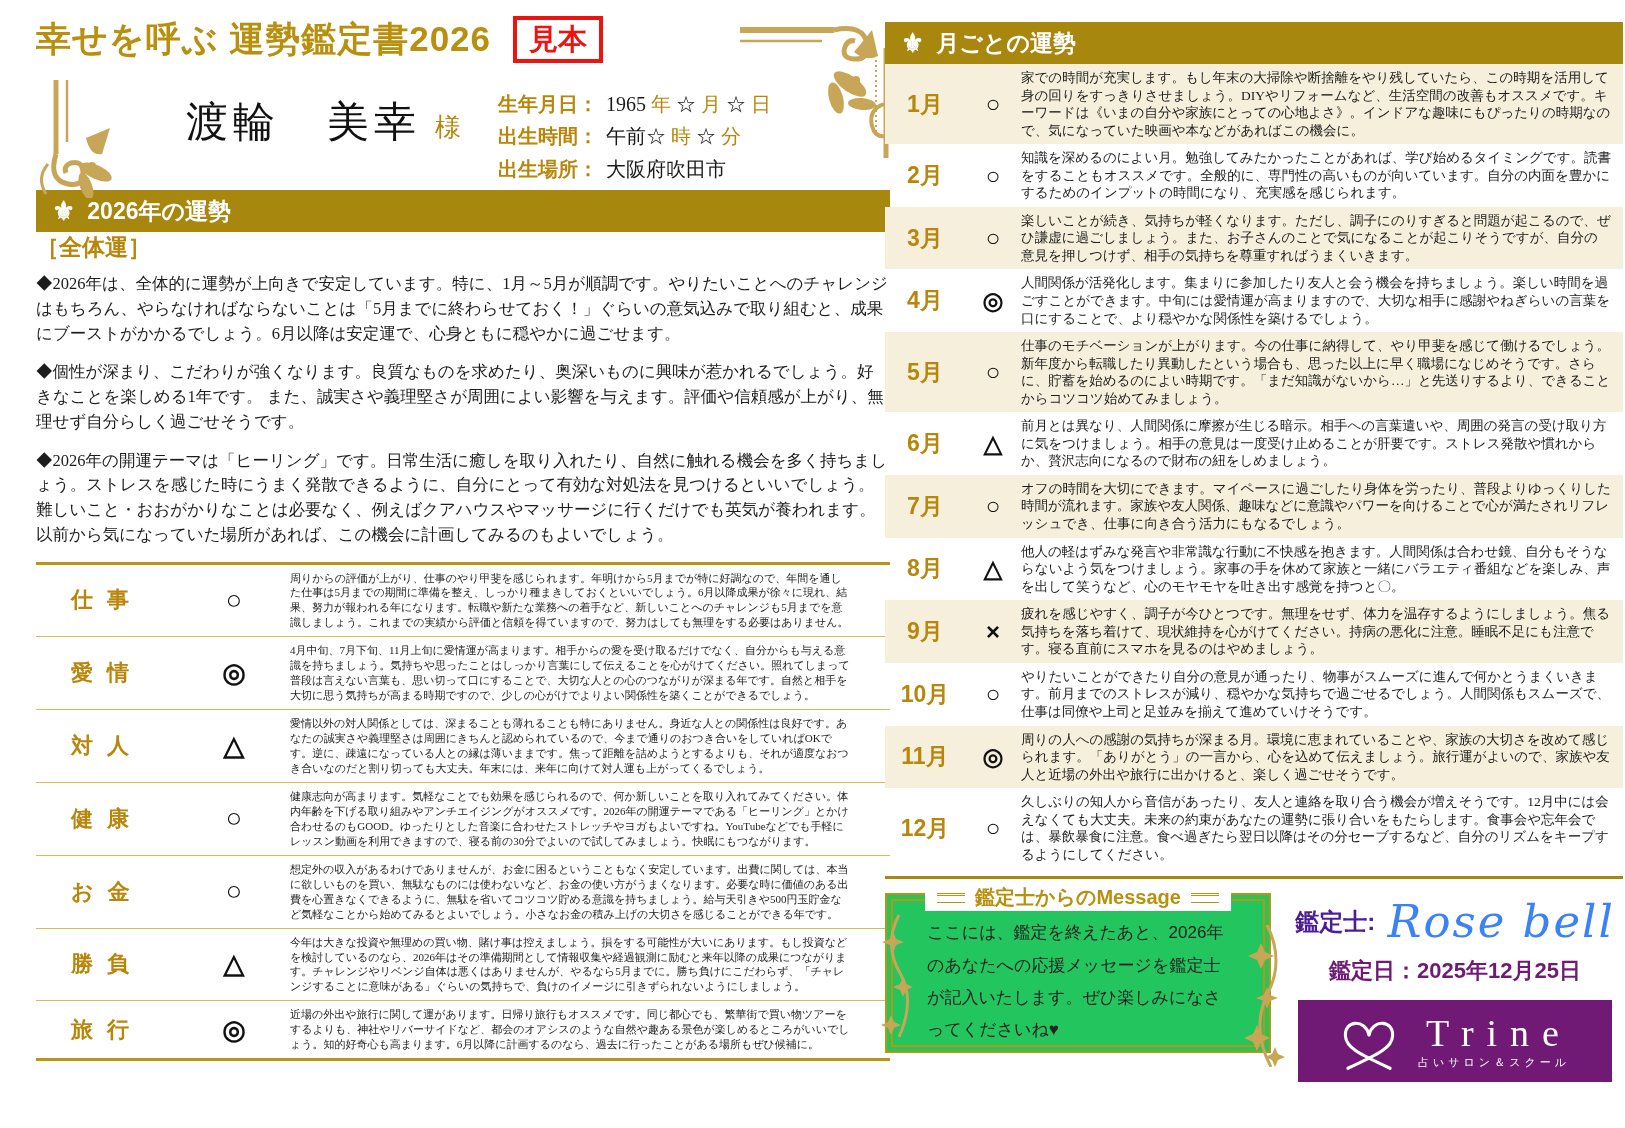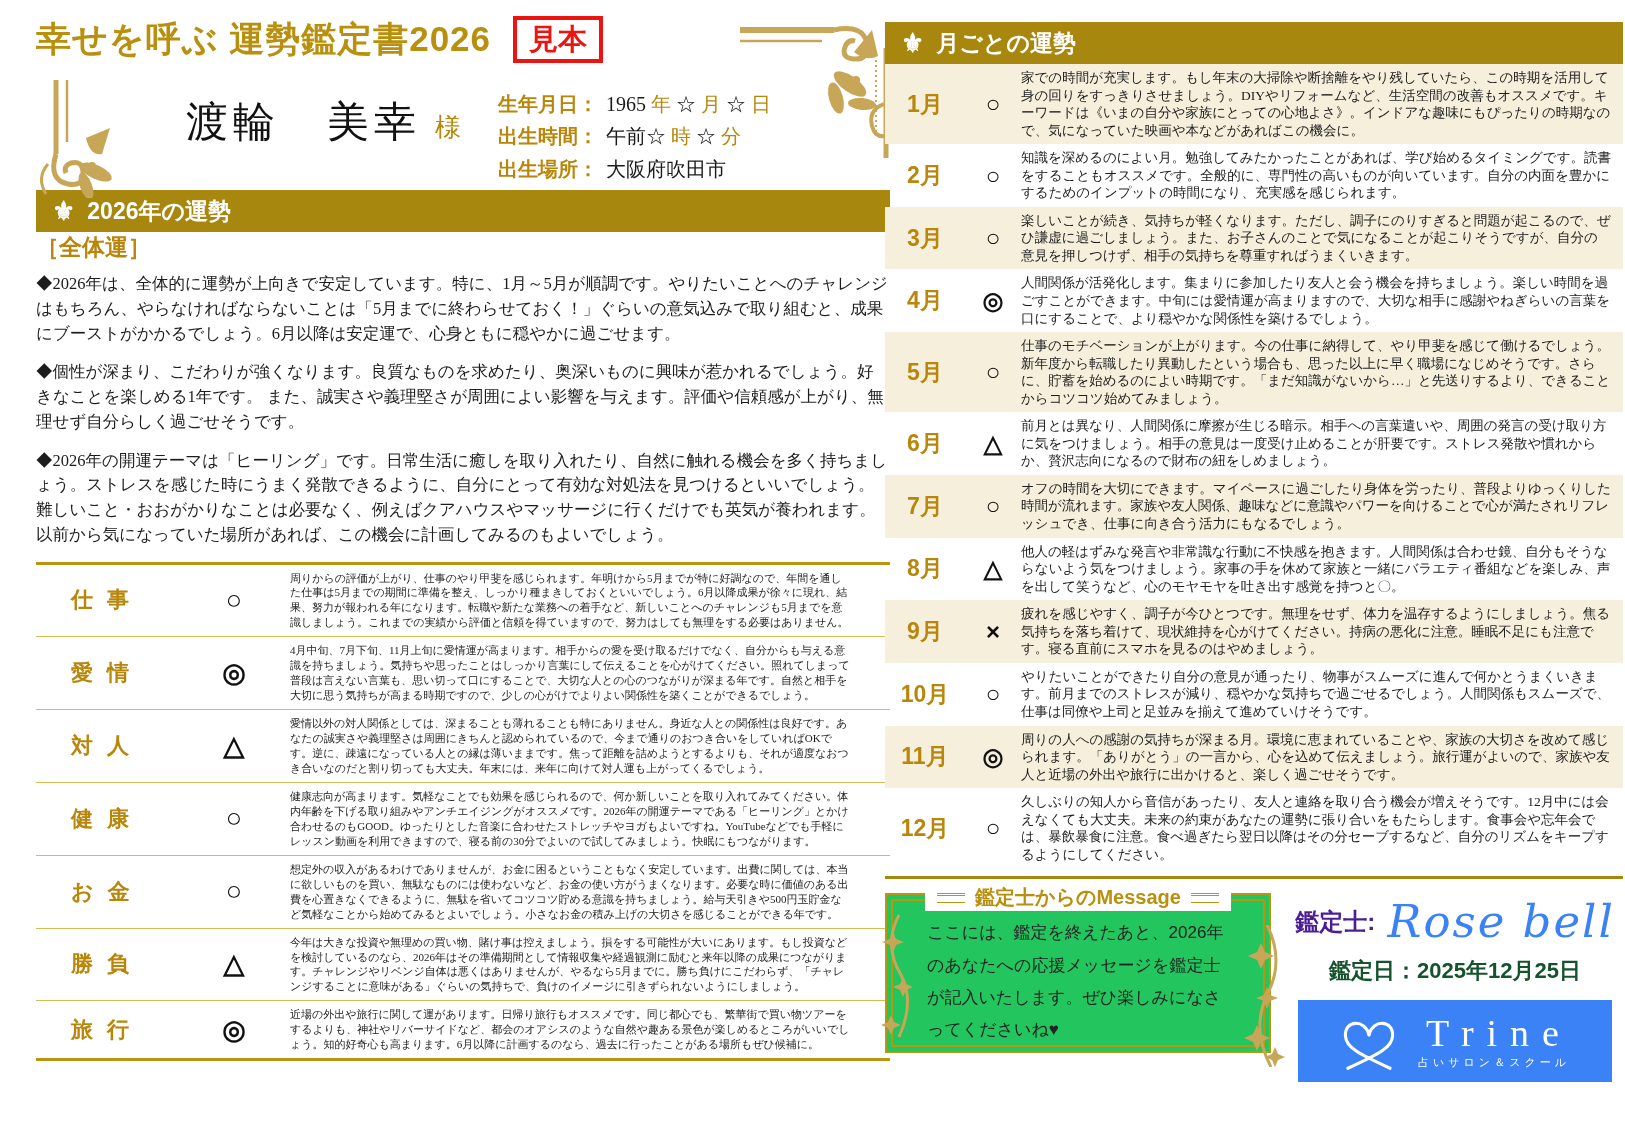--- a/index.html
+++ b/index.html
@@ -66,22 +66,22 @@
     border-top:3px double #b8960f; height:6px; border-bottom:1px solid #b8960f; }
   .message-body { font-size:17px; line-height:1.9; color:#222; }
   .vine-left { position:absolute; left:-12px; top:10px; }
   .vine-right { position:absolute; right:-26px; top:24px; }
 
   .appraiser-block { flex:1; text-align:center; padding-top:2px; }
   .appraiser-line { white-space:nowrap; }
   .appraiser-label { color:#4c1d95; font-weight:bold; font-size:24px; vertical-align:middle; }
   .appraiser-name { font-family:"DejaVu Serif", cursive; font-style:italic; font-size:45px;
     color:#3b82f6; margin-left:8px; vertical-align:middle; letter-spacing:2px; }
-  .appraise-date { color:#14532d; font-weight:bold; font-size:22px; margin-top:8px; }
-  .trine-box { background:#3b82f6; width:314px; height:82px; margin:14px auto 0;
+  .appraise-date { color:#701a75; font-weight:bold; font-size:22px; margin-top:8px; }
+  .trine-box { background:#701a75; width:314px; height:82px; margin:14px auto 0;
     display:flex; align-items:center; justify-content:center; gap:16px; color:#fff; }
   .trine-text { text-align:center; }
   .trine-name { font-family:"Liberation Serif", serif; font-size:38px; letter-spacing:13px;
     line-height:1.1; padding-left:10px; }
   .trine-sub { font-size:11px; letter-spacing:4px; }
 </style>
 </head>
 <body>
 
 <div class="left-col">

